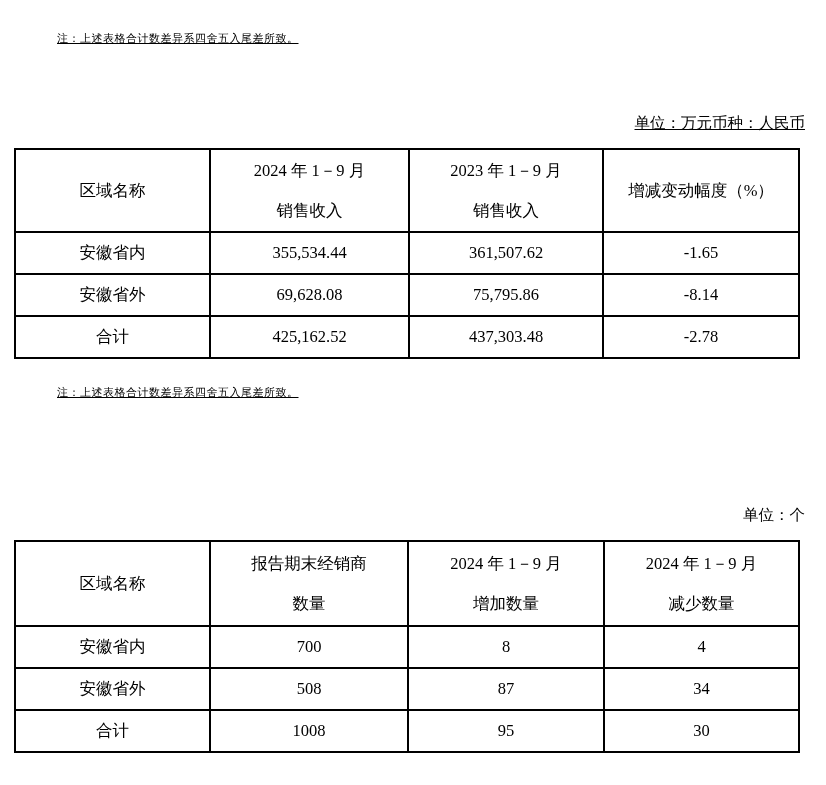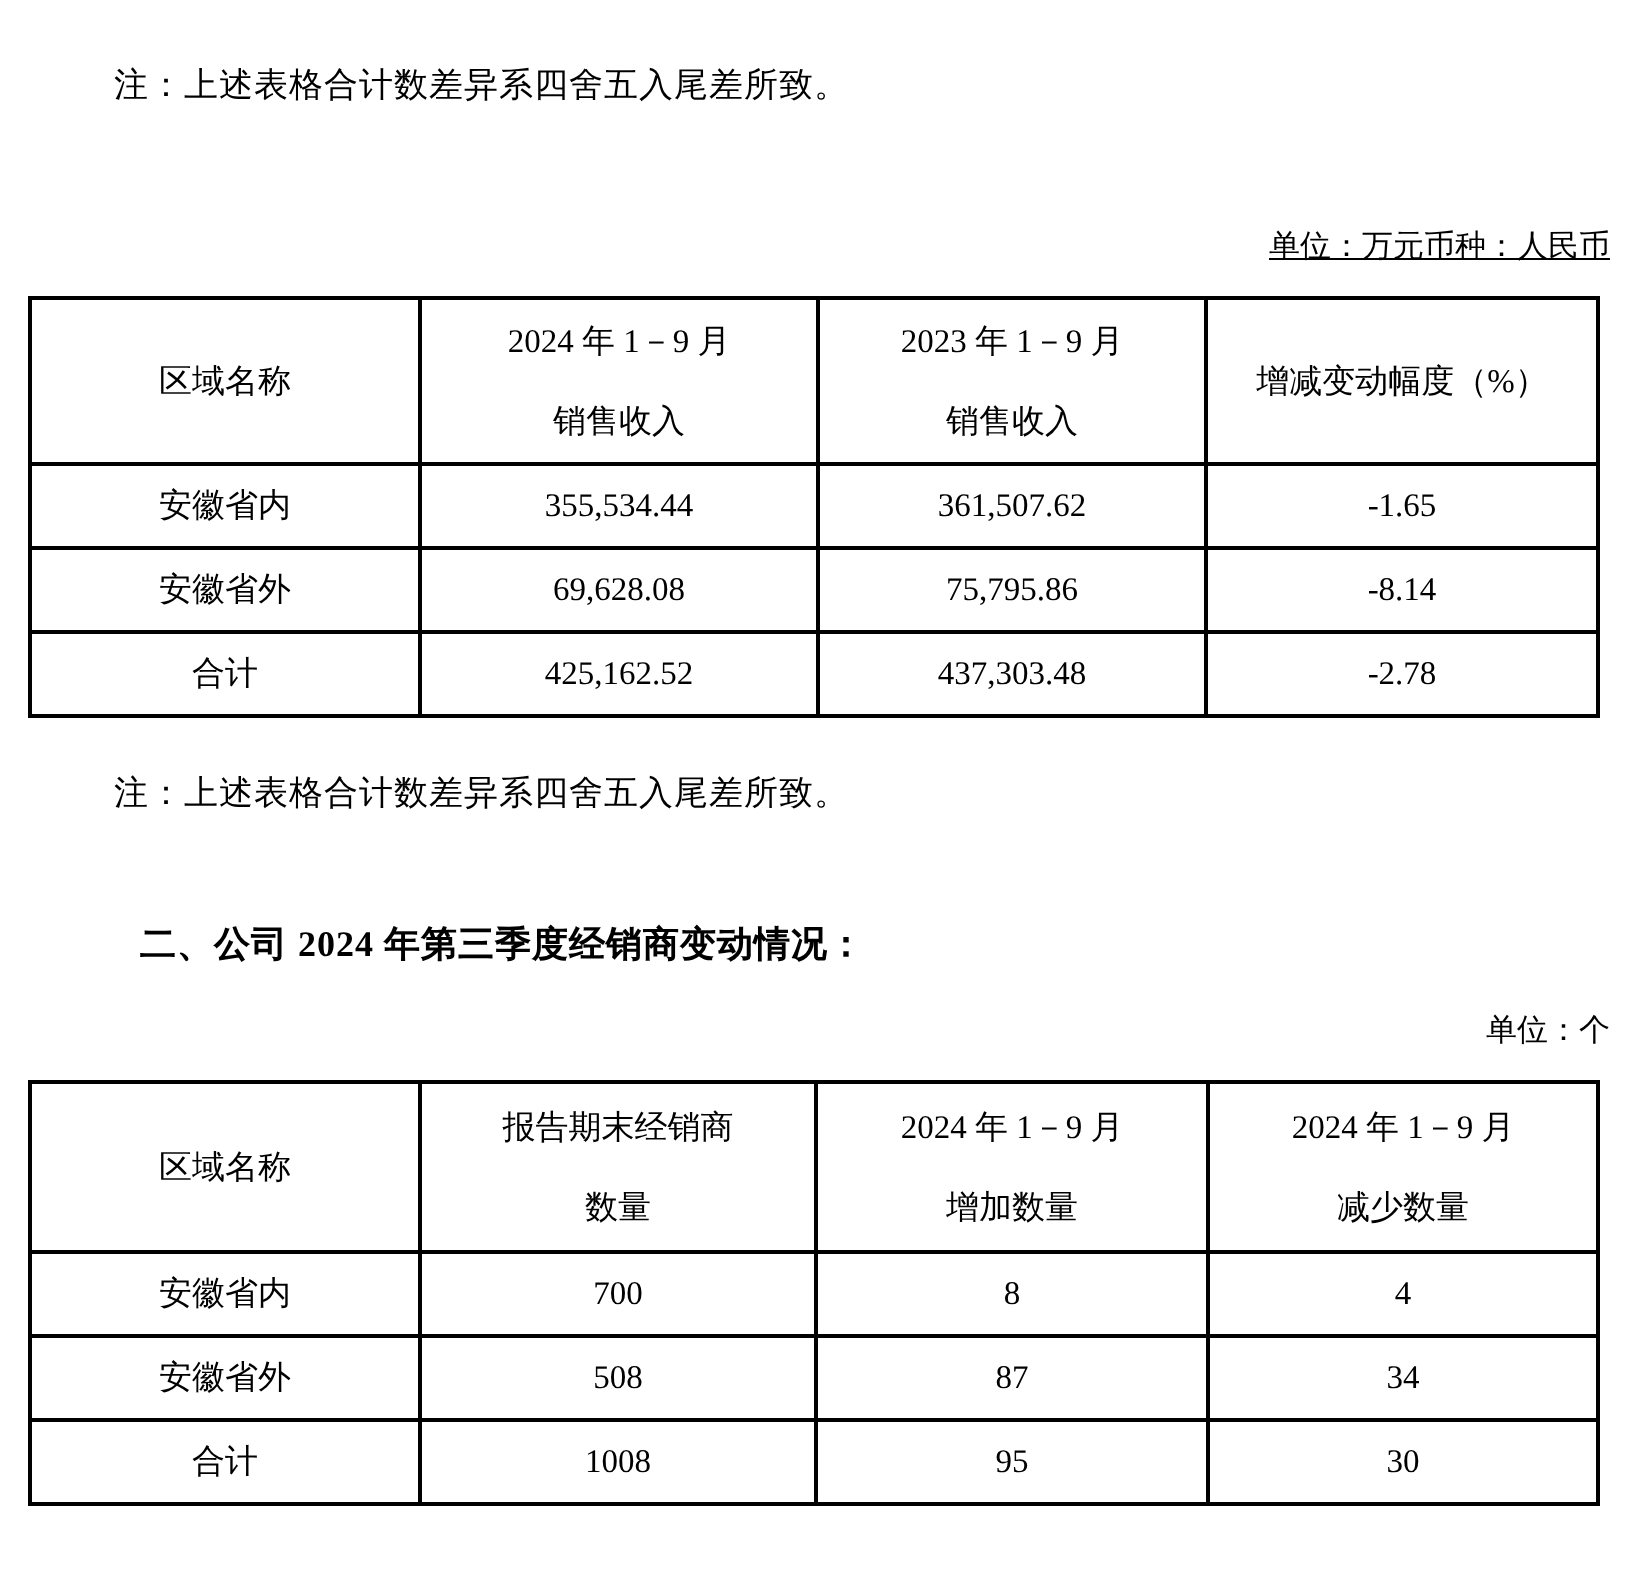--- a/index.html
+++ b/index.html
@@ -8,23 +8,24 @@
     width: 826px;
     height: 785px;
     background: #ffffff;
     color: #000000;
     font-family: "Liberation Serif", "DejaVu Serif", serif;
     overflow: hidden;
   }
   .note {
     position: absolute;
     left: 57px;
-    font-size: 17px;
+    font-size: 11px;
     letter-spacing: 0.5px;
     white-space: nowrap;
+    text-decoration: underline;
   }
   .note-top    { top: 31px; }
   .note-table1 { top: 385px; }
   .heading {
     position: absolute;
     white-space: nowrap;
   }
   .heading-region {
     top: 70px;
     left: 73px;
@@ -124,21 +125,20 @@
         <td>合计</td>
         <td class="num-right">425,162.52</td>
         <td class="num-right">437,303.48</td>
         <td>-2.78</td>
       </tr>
     </tbody>
   </table>
 
   <div class="note note-table1">注：上述表格合计数差异系四舍五入尾差所致。</div>
 
-  <div class="heading heading-dealer">二、公司 2024 年第三季度经销商变动情况：</div>
 
   <div class="unit-label unit-dealer">单位：个</div>
 
   <table class="doc-table table-dealer">
     <colgroup>
       <col style="width:195px">
       <col style="width:198px">
       <col style="width:196px">
       <col style="width:195px">
     </colgroup>

